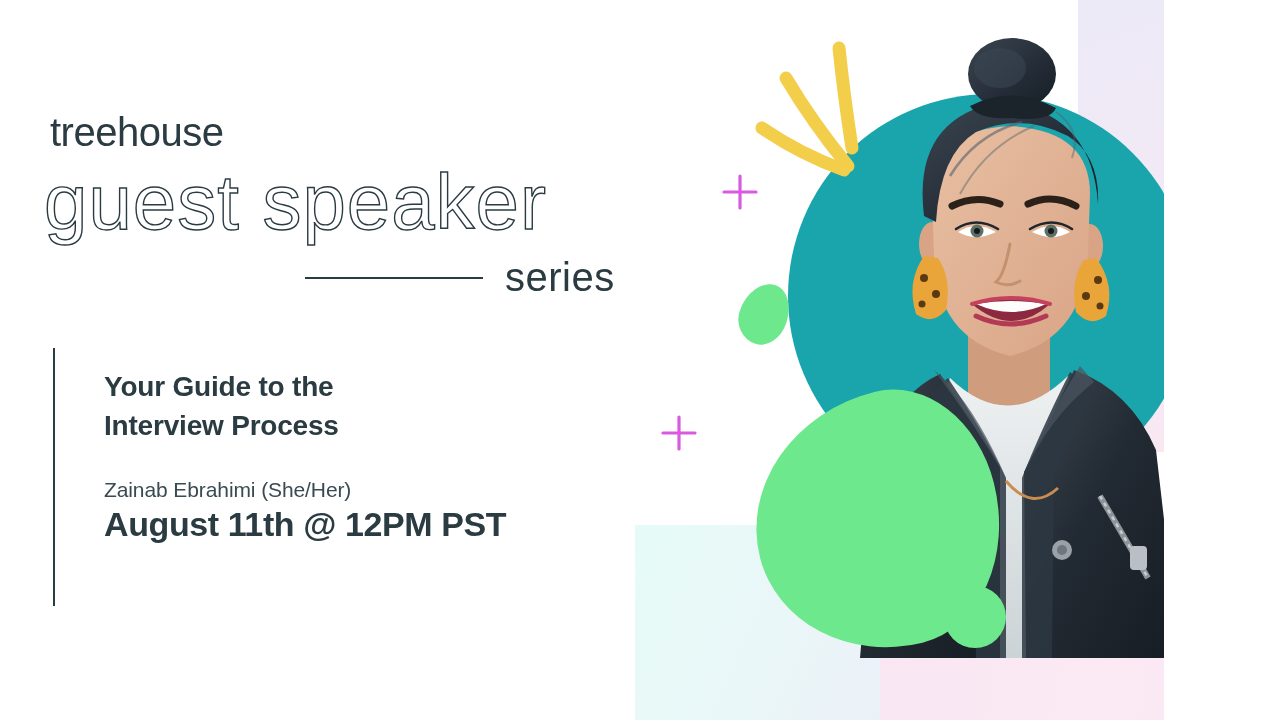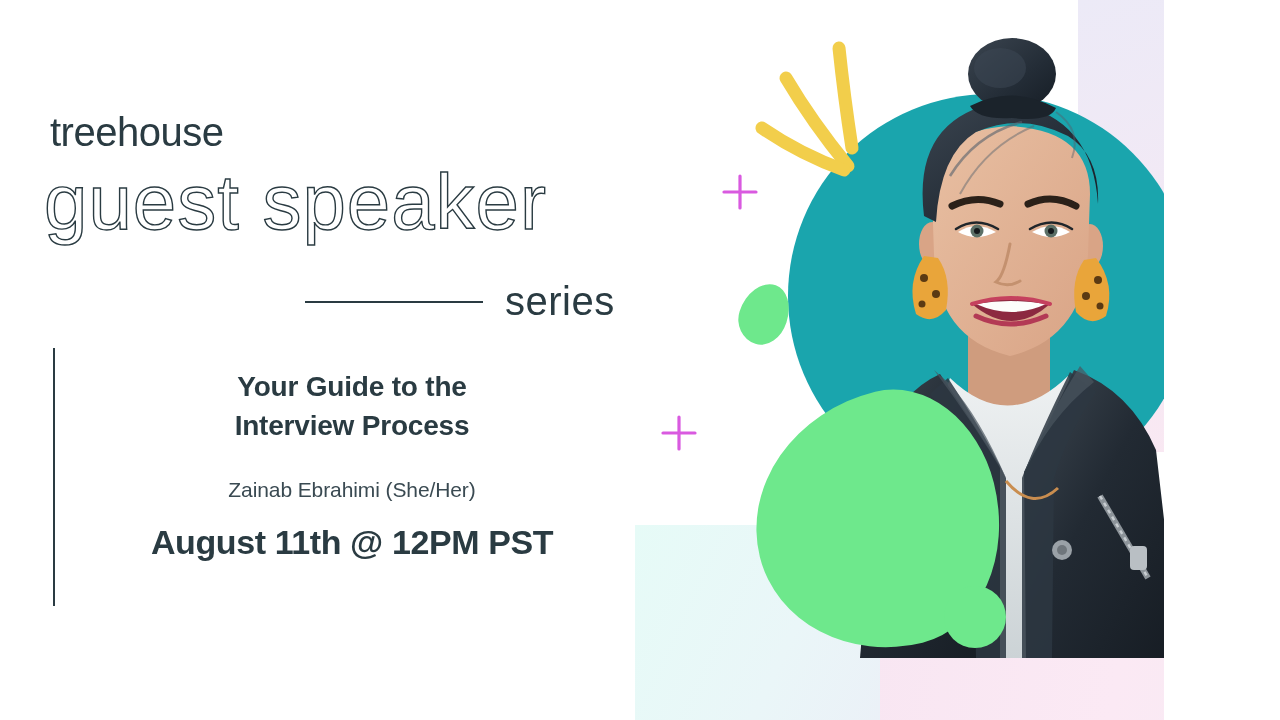--- a/index.html
+++ b/index.html
@@ -68,43 +68,42 @@
   }
   .headline-outline {
     position:absolute; left:44px; top:163px;
     font-size:78px; font-weight:400; letter-spacing:1px;
     color:transparent;
     -webkit-text-stroke:1.4px #2a3b42;
     line-height:1;
   }
   .series-row {
     position:absolute; left:305px; top:255px;
-    display:flex; align-items:center; gap:22px;margin-top:24px;
+    display:flex; align-items:center; gap:22px;
   }
   .series-rule { width:178px; height:2px; background:#2a3b42; }
   .series-word {
     font-size:40px; font-weight:400; color:#2a3b42; letter-spacing:0.5px;
   }
 
   .vrule {
     position:absolute; left:53px; top:348px; width:2px; height:258px;
     background:#2a3b42;
   }
 
-  .info { position:absolute; left:92px; top:368px; width:520px;text-align:center; }
+  .info { position:absolute; left:104px; top:368px; width:520px; }
   .talk-title {
     font-size:28px; font-weight:600; line-height:1.38; color:#2a3b42;
     letter-spacing:-0.2px;
   }
   .speaker-line {
     font-size:21px; font-weight:400; line-height:1.42; color:#3a4a52;
     margin-top:30px; letter-spacing:-0.1px;
   }
   .datetime {
-    margin-top:18px;
     font-size:34px; font-weight:700; color:#2a3b42; letter-spacing:-0.4px;
   }
 </style>
 </head>
 <body>
 
 <div id="stage">
 
   <div class="panel-topright"></div>
   <div class="panel-bottomleft"></div>

